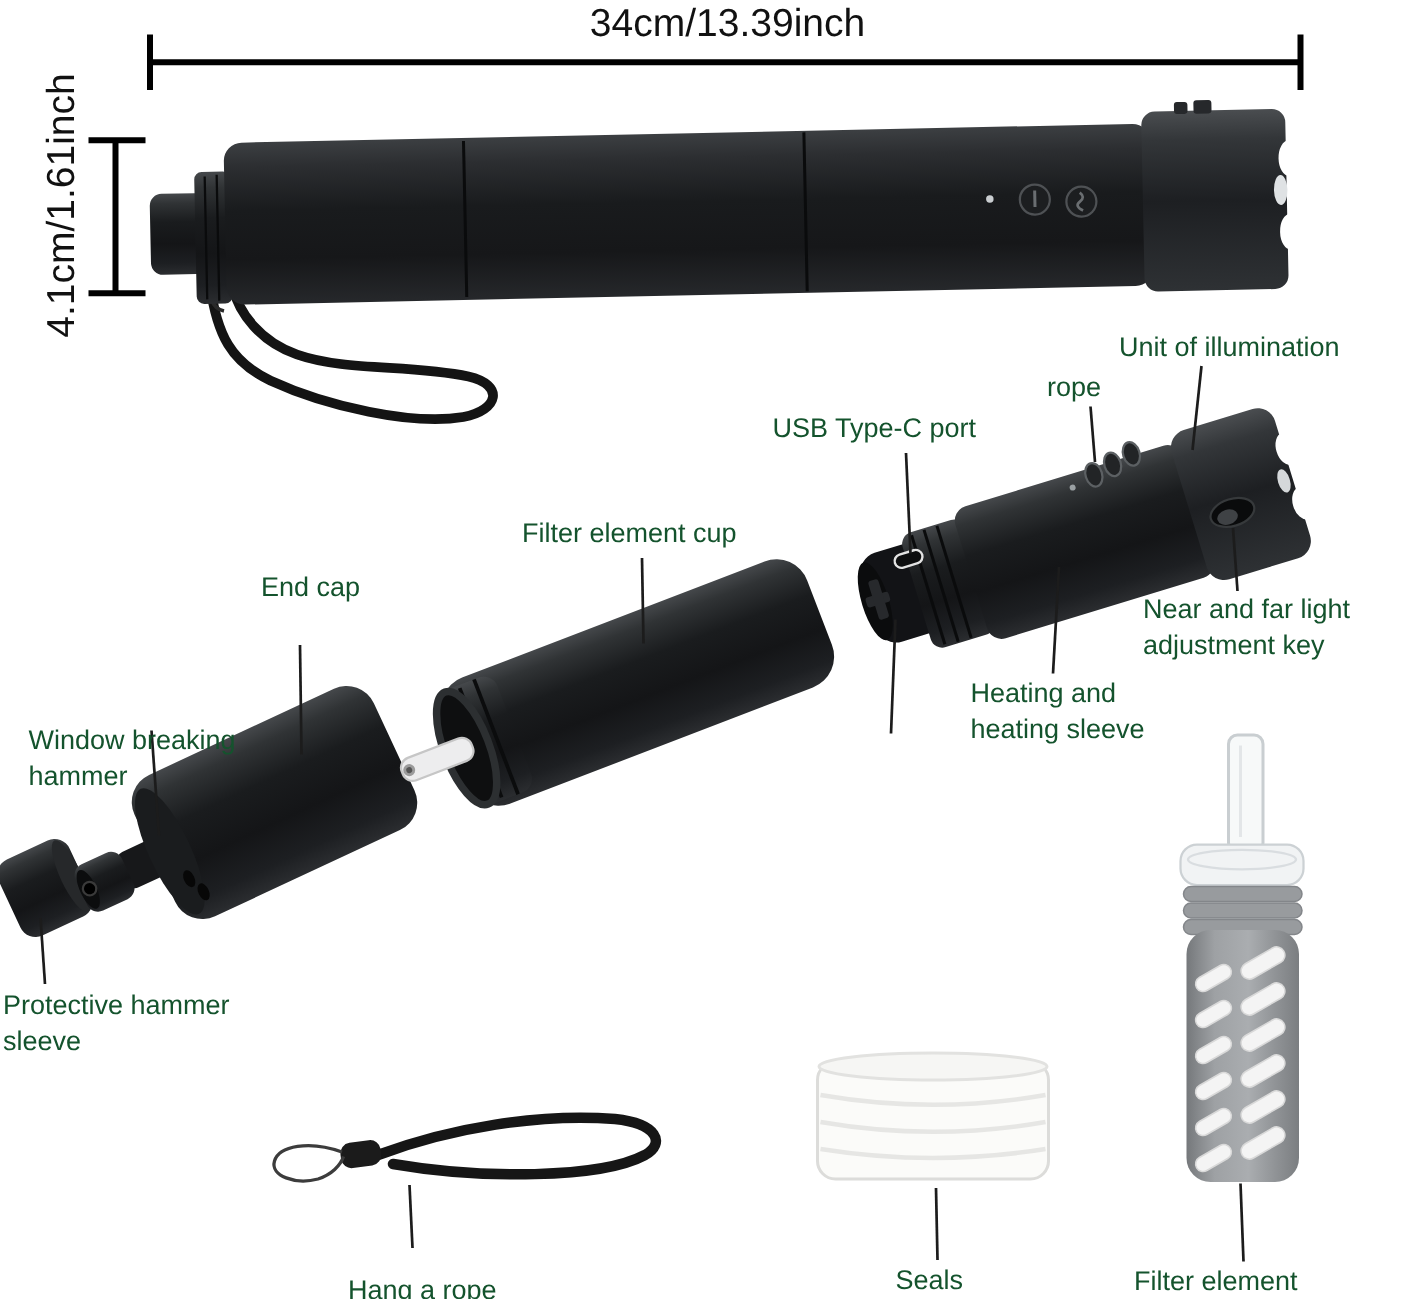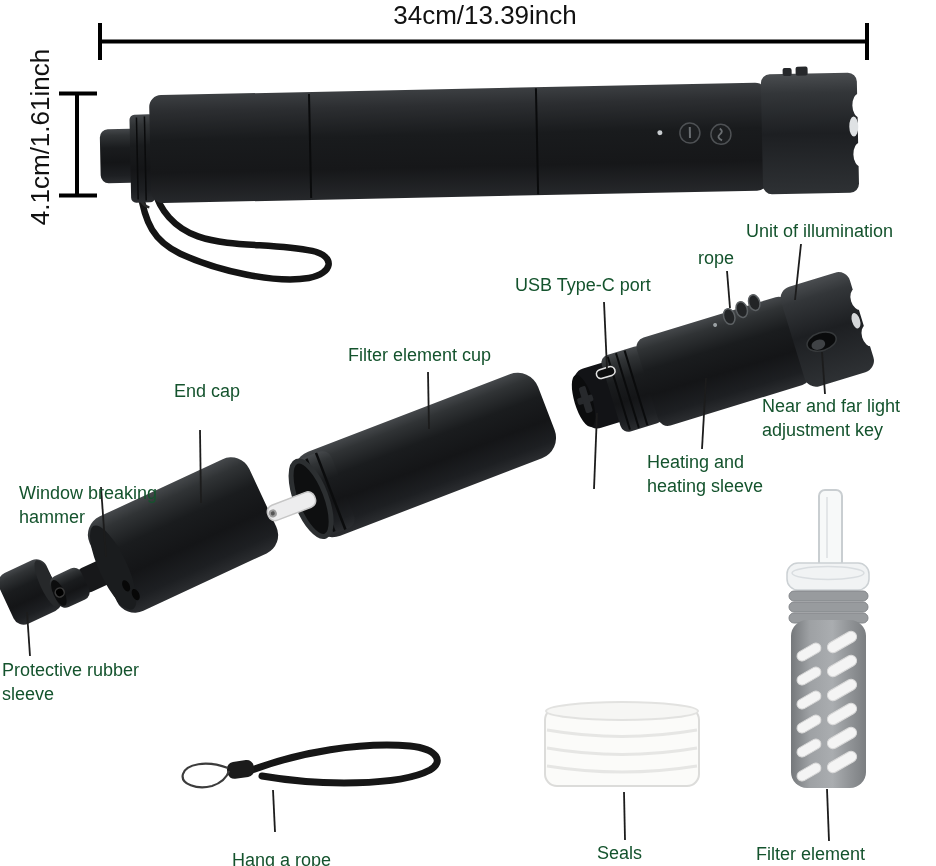--- a/index.html
+++ b/index.html
@@ -254,21 +254,21 @@
 
   <div class="lbl" style="left:174px;top:380px;">End cap</div>
 
   <div class="lbl wrap" style="left:19px;top:435px;width:195px;margin-top:47px;">Window breaking hammer</div>
 
   <div class="lbl wrap" style="left:762px;top:395px;width:185px;">Near and far light adjustment key</div>
 
   <div class="lbl wrap" style="left:647px;top:451px;width:155px;">Heating and heating sleeve</div>
 
 
-  <div class="lbl wrap" style="left:2px;top:659px;width:160px;">Protective rubber sleeve</div>
+  <div class="lbl wrap" style="left:2px;top:659px;width:160px;">Protective hammer sleeve</div>
 
   <div class="lbl" style="left:232px;top:849px;">Hang a rope</div>
 
   <div class="lbl" style="left:597px;top:842px;">Seals</div>
 
   <div class="lbl" style="left:756px;top:843px;">Filter element</div>
 
 </div>
 
 </body></html>

